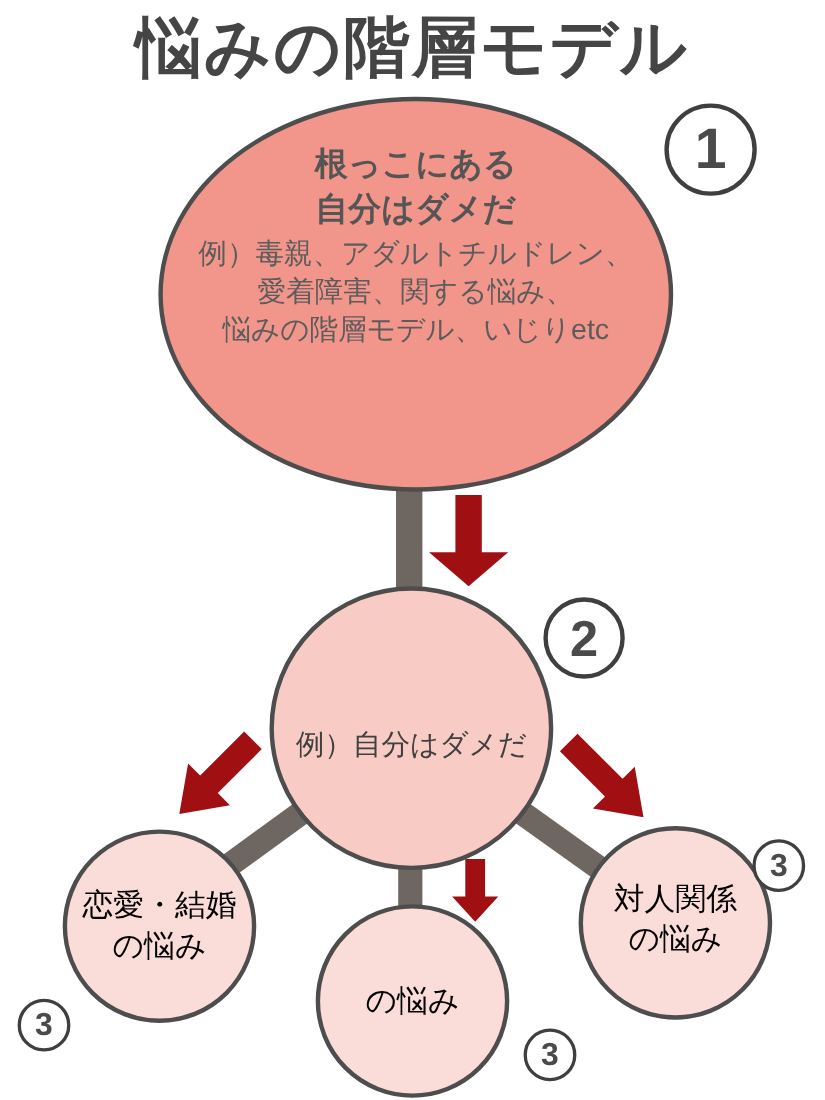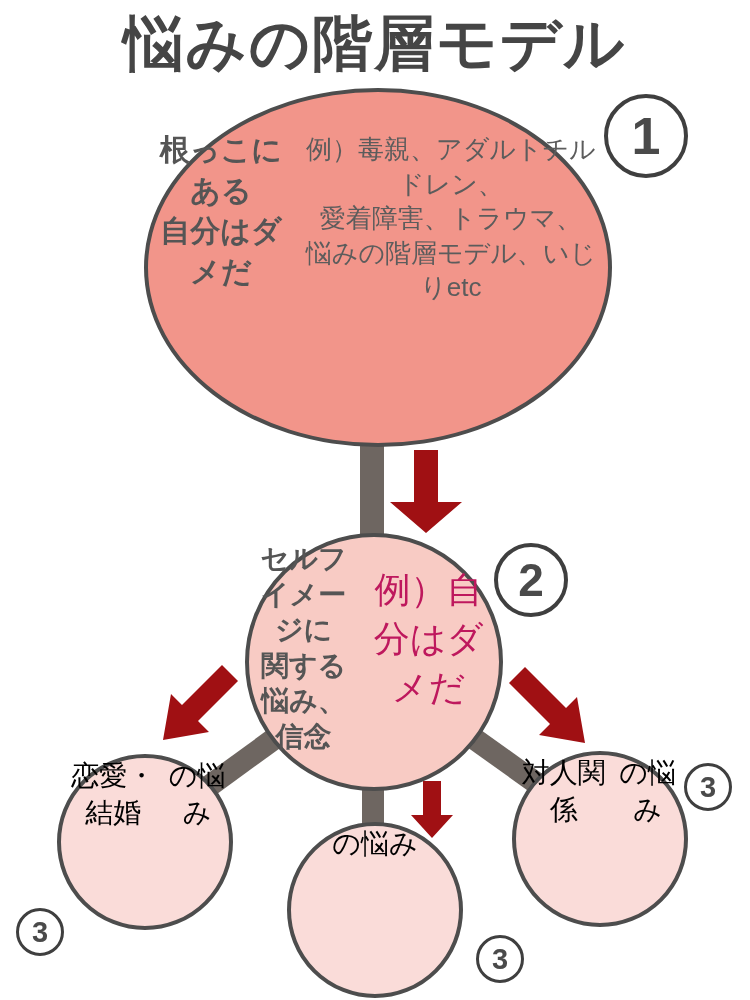--- a/index.html
+++ b/index.html
@@ -6,43 +6,43 @@
   .canvas{
     position:relative;width:750px;height:1000px;background:#ffffff;
     overflow:hidden;font-family:"Liberation Sans","DejaVu Sans",sans-serif;
   }
   .layer{position:absolute;left:0;top:0;width:750px;height:1000px;pointer-events:none;}
   .title{
     position:absolute;top:0;left:0;width:100%;margin:0;text-align:center;
     font-size:60px;font-weight:bold;color:#454545;letter-spacing:2px;line-height:88px;
   }
   .node{
-    position:absolute;box-sizing:border-box;display:flex;flex-direction:row;
-    text-align:center;
+    position:absolute;box-sizing:border-box;display:flex;flex-direction:column;
+    align-items:center;text-align:center;
   }
   .ellipse1{
     left:144px;top:88px;width:468px;height:359px;border-radius:50%;
     background:#F2958A;border:4px solid #4D4D4D;padding-top:38px;
   }
   .l1-heading{font-size:30px;font-weight:bold;color:#555555;line-height:1.35;}
   .l1-example{margin-top:2px;font-size:26px;color:#5C5C5C;line-height:1.33;}
   .circle2{
     left:245px;top:533px;width:258px;height:258px;border-radius:50%;
     background:#F8CBC4;border:4px solid #4D4D4D;justify-content:center;padding-top:4px;
   }
   .l2-heading{font-size:28px;font-weight:bold;color:#555555;line-height:1.27;}
-  .l2-example{margin-top:25px;font-size:36px;color:#be185d;}
+  .l2-example{margin-top:25px;font-size:26px;color:#404040;}
   .circle3{
     width:176px;height:176px;border-radius:50%;background:#FADCD9;
     border:4px solid #4D4D4D;justify-content:center;
     font-size:28px;color:#000000;line-height:1.32;
   }
   .c3a{left:57px;top:754px;}
   .c3b{left:287px;top:822px;}
-  .c3c{left:512px;top:751px;}
+  .c3c{left:526px;top:751px;font-family:Liberation Mono, monospace;}
   .badge{
     position:absolute;background:#ffffff;border-radius:50%;display:flex;
     align-items:center;justify-content:center;color:#4A4A4A;font-weight:bold;
   }
   .badge1{left:604px;top:94px;width:76px;height:76px;border:4px solid #3F3F3F;font-size:52px;}
   .badge2{left:494px;top:543px;width:66px;height:66px;border:4px solid #3F3F3F;font-size:46px;}
   .badge3{width:42px;height:42px;border:3px solid #3F3F3F;font-size:29px;}
   .badge3a{left:16px;top:908px;}
   .badge3b{left:476px;top:935px;}
   .badge3c{left:684px;top:763px;}
@@ -61,31 +61,26 @@
     <line x1="373" y1="775" x2="373" y2="845" stroke="#6E6661" stroke-width="22"></line>
   </svg>
 
   <div class="node ellipse1">
     <div class="l1-heading">
       <div>根っこにある</div>
       <div>自分はダメだ</div>
     </div>
     <div class="l1-example">
       <div>例）毒親、アダルトチルドレン、</div>
-      <div>愛着障害、トラウマ、</div>
+      <div>愛着障害、関する悩み、</div>
       <div>悩みの階層モデル、いじりetc</div>
     </div>
   </div>
 
   <div class="node circle2">
-    <div class="l2-heading">
-      <div>セルフ</div>
-      <div>イメージに</div>
-      <div>関する悩み、信念</div>
-    </div>
     <div class="l2-example">例）自分はダメだ</div>
   </div>
 
   <div class="node circle3 c3a">
     <div>恋愛・結婚</div>
     <div>の悩み</div>
   </div>
   <div class="node circle3 c3b">
     <div>の悩み</div>
   </div>

